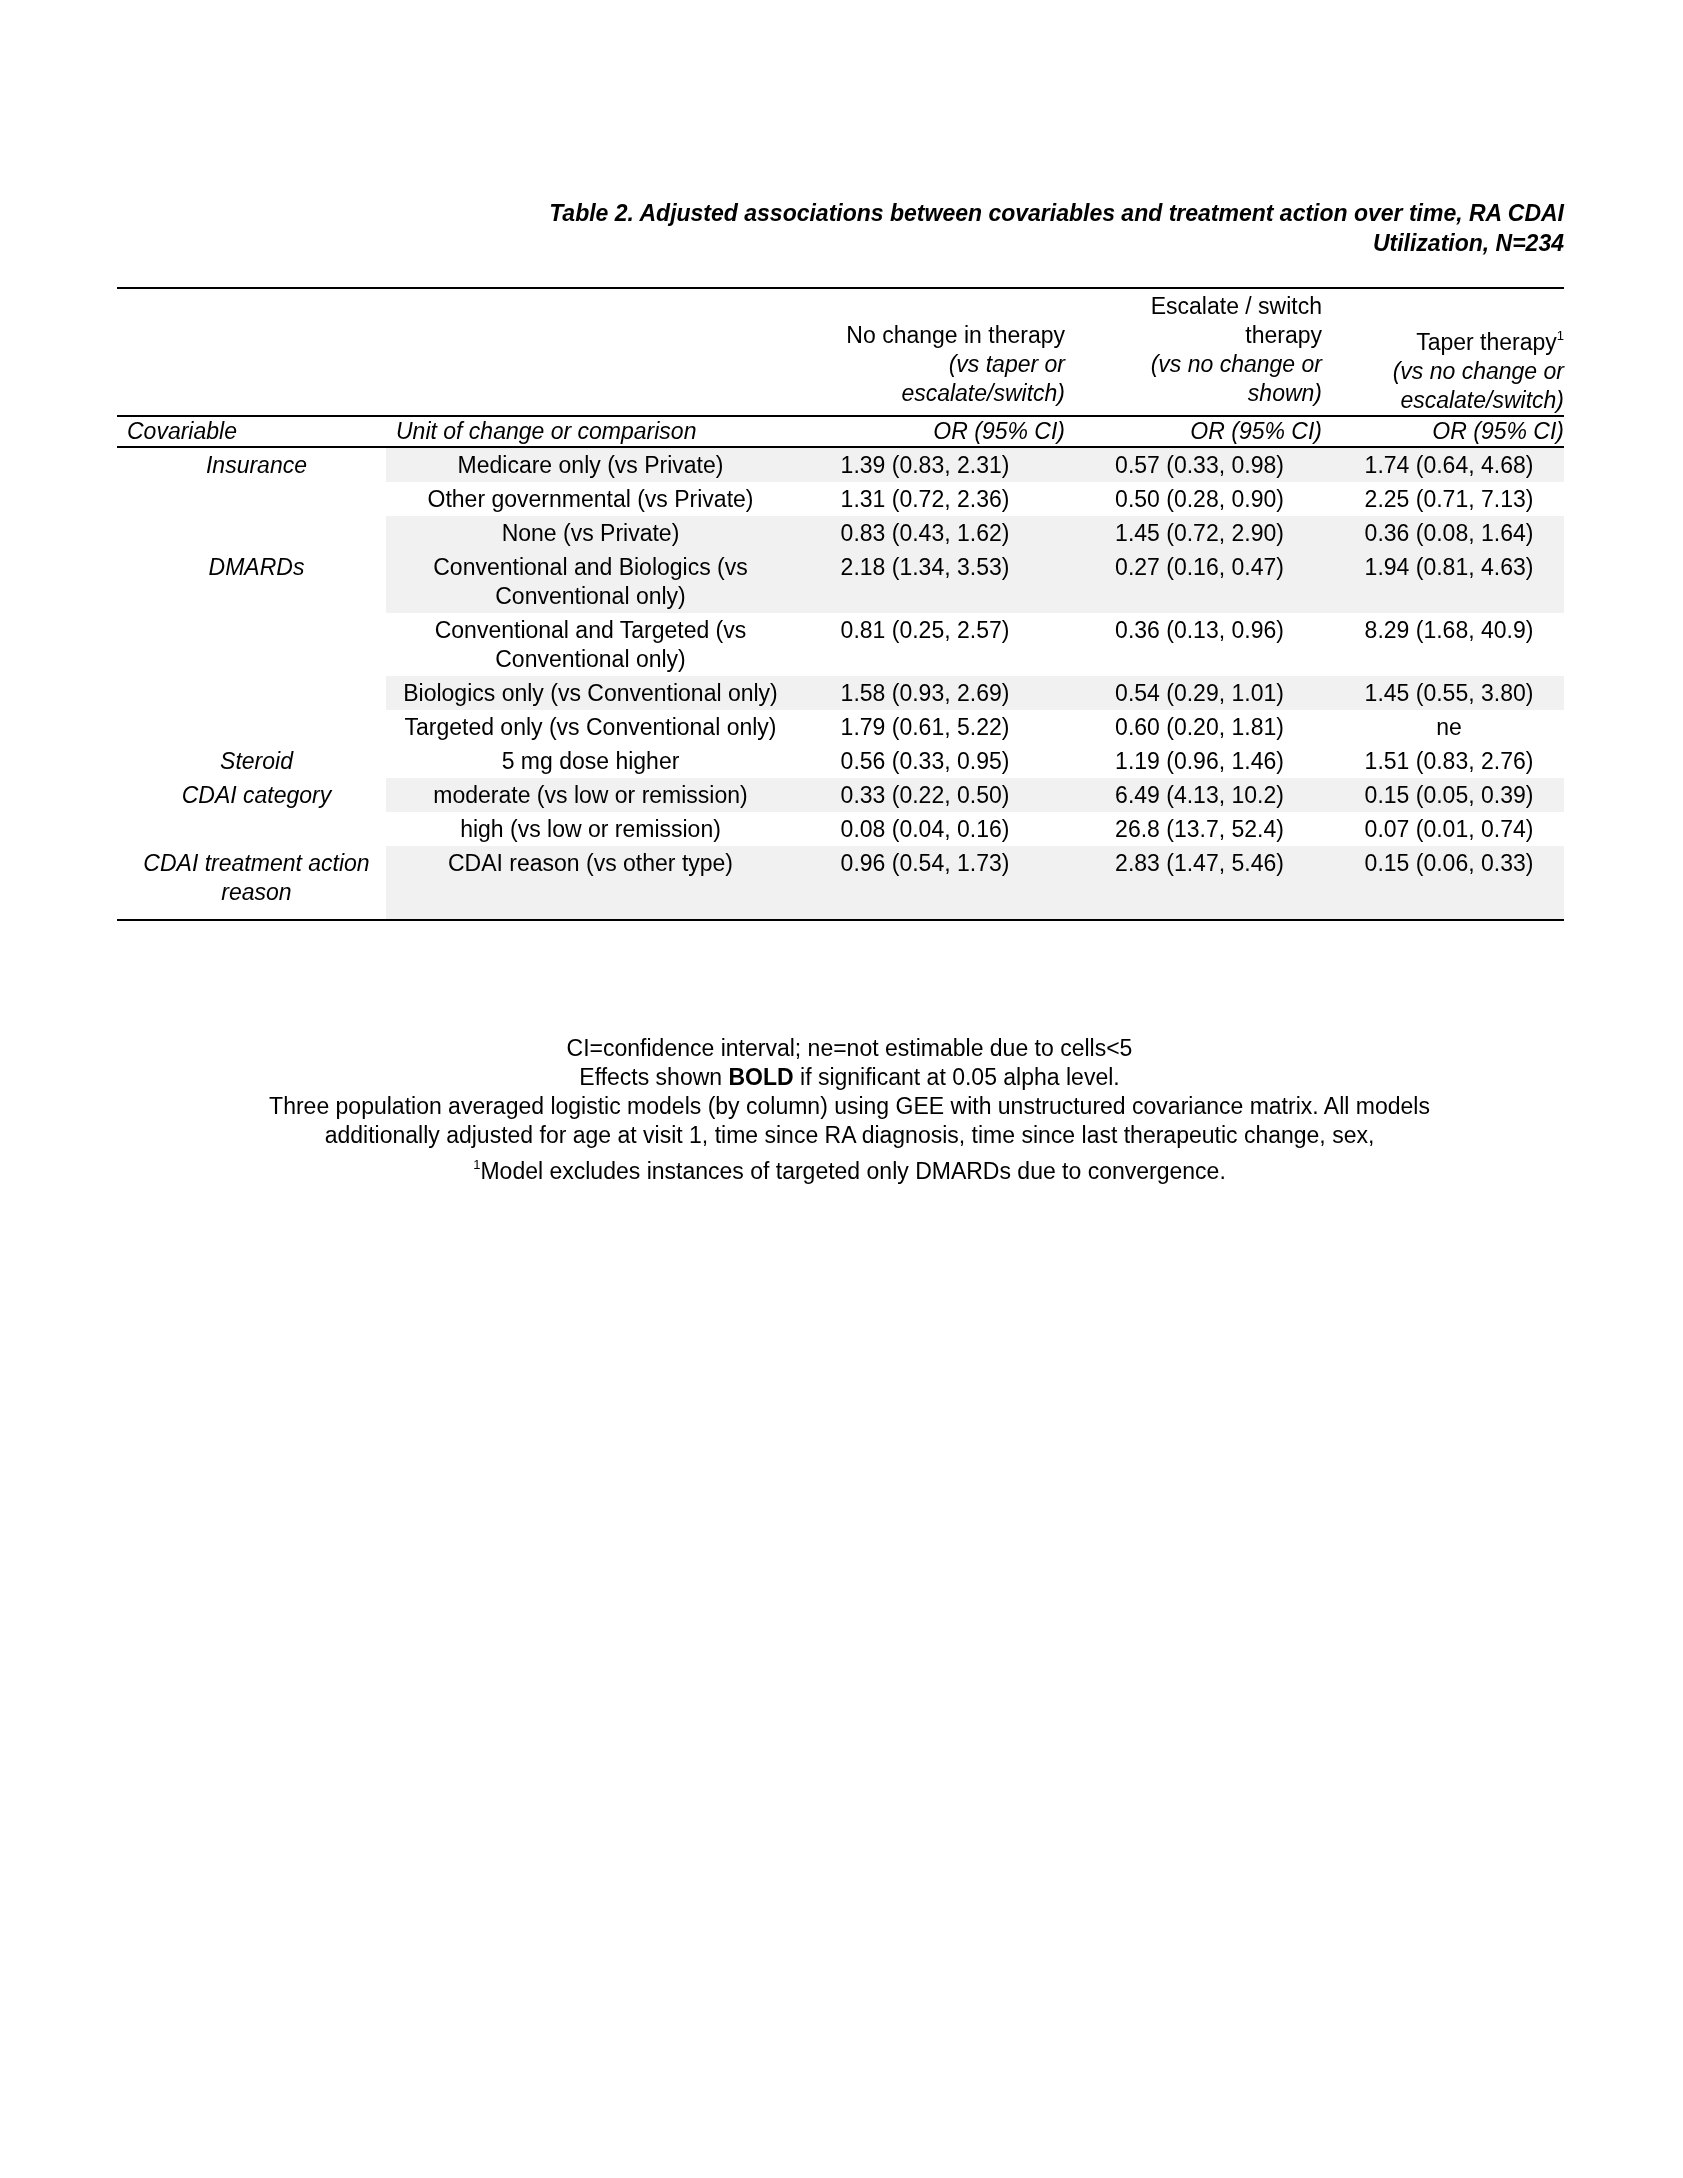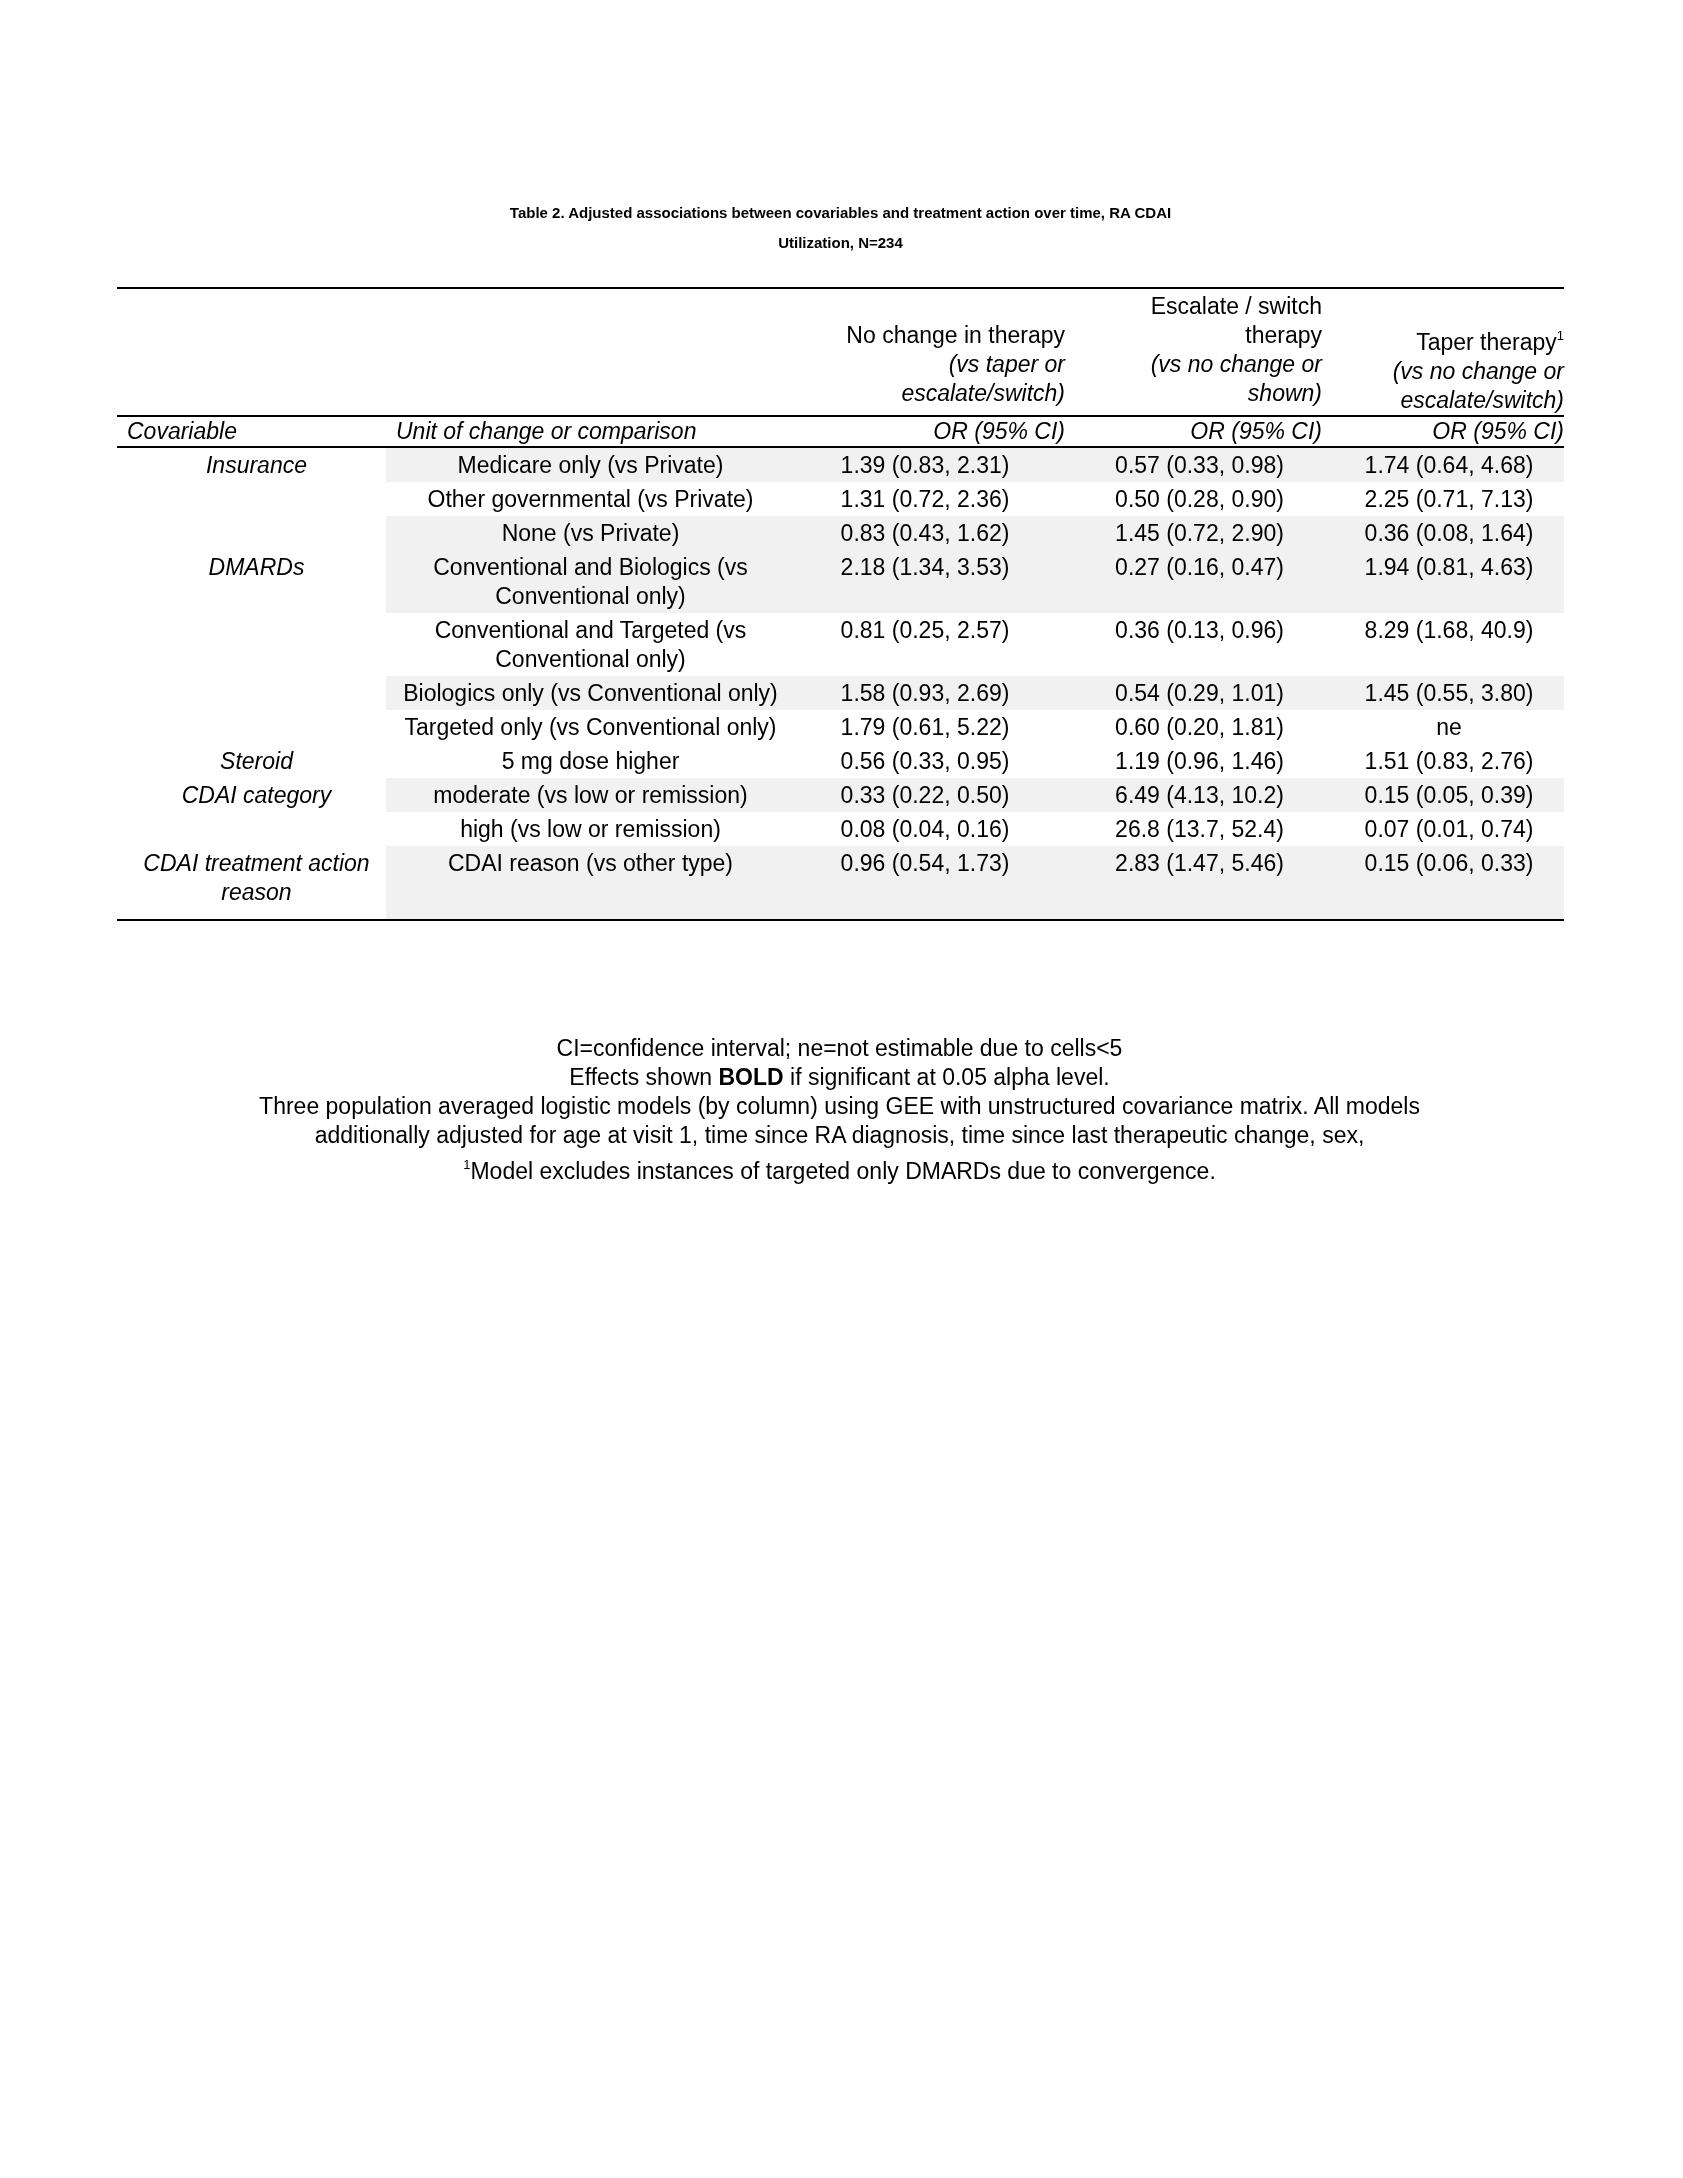--- a/index.html
+++ b/index.html
@@ -1,36 +1,36 @@
 <!DOCTYPE html>
 <html><head>
 <meta charset="utf-8">
 <style>
   html, body { margin: 0; padding: 0; background: #ffffff; }
   body { width: 1683px; height: 2178px; position: relative; overflow: hidden;
          font-family: "Liberation Sans", sans-serif; color: #000; }
-  .title { position: absolute; left: 117px; width: 1447px; top: 198px; text-align: center;
-           font-weight: bold; font-size: 15px; line-height: 30px; }
+  .title { position: absolute; left: 117px; width: 1447px; top: 198px; text-align: right;
+           font-weight: bold; font-style: italic; font-size: 23px; line-height: 30px; }
   table.t { position: absolute; left: 117px; top: 287px; width: 1447px;
             border-collapse: collapse; font-size: 23px; line-height: 29px; }
   table.t td, table.t th { padding: 0; vertical-align: top; font-weight: normal; }
   .c1 { width: 259px; padding-left: 10px !important; }
   .c2 { width: 389px; padding-left: 10px !important; }
   .c3 { width: 280px; text-align: right; padding-right: 12px !important; }
   .c4 { width: 245px; text-align: right; padding-right: 12px !important; }
   .c5 { text-align: right; padding-right: 0 !important; margin-top: 48px; }
   tr.top td { border-top: 2px solid #000; padding-top: 3px !important; padding-bottom: 0 !important; }
   tr.sub td { border-top: 2px solid #000; border-bottom: 2px solid #000; font-style: italic; }
   .it { font-style: italic; }
   .sup { font-size: 13px; vertical-align: 10px; }
   tr.row td { padding-top: 2.5px !important; padding-bottom: 2.5px !important; text-align: center; }
   tr.row.shade td.shcell { background: #f1f1f1; }
   tr.last td { padding-bottom: 12px !important; border-bottom: 2px solid #000; }
   .b { font-weight: bold; }
-  .notes { position: absolute; left: 116px; width: 1447px; top: 1034px; text-align: center;
+  .notes { position: absolute; left: 126px; width: 1447px; top: 1034px; text-align: center;
            font-size: 23px; line-height: 29px; }
   .notes .sup { font-size: 13px; vertical-align: 10px; }
 </style>
 </head>
 <body>
 
 <div class="title">
   <div>Table 2. Adjusted associations between covariables and treatment action over time, RA CDAI</div>
   <div>Utilization, N=234</div>
 </div>

